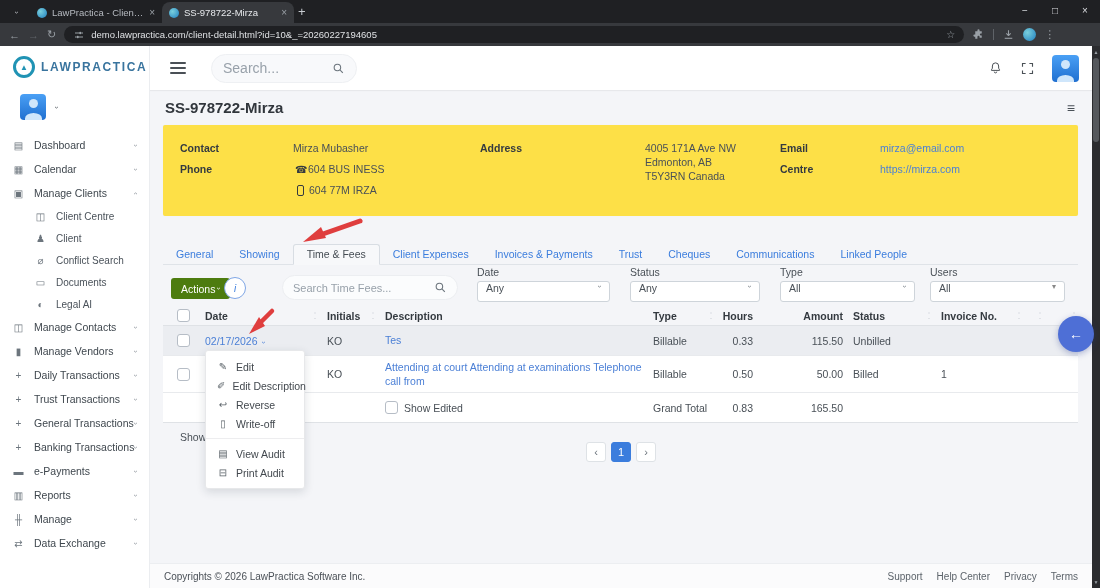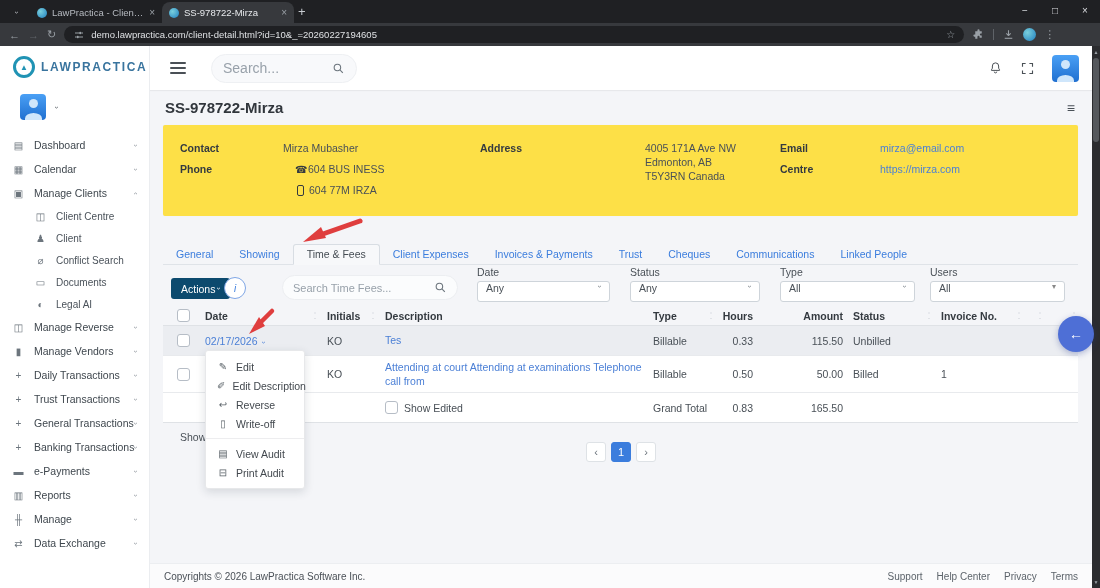--- a/index.html
+++ b/index.html
@@ -69,21 +69,21 @@
   .clabel{position:absolute;font-weight:700;color:#343a40;font-size:10.5px}
   .cval{position:absolute;color:#495057;font-size:10.5px}
   .clink{position:absolute;color:#4a7fd6;font-size:10.5px}
   .ph-ic{display:inline-block;width:13px;color:#343a40;font-size:10px}
   .mob-ic{display:inline-block;width:7px;height:11px;border:1.2px solid #343a40;border-radius:2px;vertical-align:-2px;margin-right:5px;margin-left:2px}
 
   .tabs{position:absolute;left:13px;right:14px;top:155px;height:20px;display:flex;align-items:flex-end;border-bottom:1px solid #dfe3e8}
   .tab{padding:0 13px;line-height:19px;font-size:10.5px;color:#3b7ddd;white-space:nowrap}
   .tab.active{background:#f7f8fa;border:1px solid #d8dde3;border-bottom:1px solid #f7f8fa;margin-bottom:-1px;border-radius:3px 3px 0 0;color:#454c53}
 
-  .actions-btn{position:absolute;left:21px;top:188px;height:21px;background:#0c4a6e;color:#fff;border-radius:3px;
+  .actions-btn{position:absolute;left:21px;top:188px;height:21px;background:#4d7c0f;color:#fff;border-radius:3px;
                display:flex;align-items:center;gap:2px;padding:0 10px;font-size:10.5px}
   .rot90{display:inline-block;transform:rotate(90deg);font-size:8px}
   .info-btn{position:absolute;left:74px;top:187px;width:22px;height:22px;border:1px solid #7fa6e5;border-radius:50%;
             color:#3b7ddd;display:flex;align-items:center;justify-content:center;font-size:10px;font-style:italic;background:#fff}
   .fsearch{position:absolute;left:132px;top:185px;width:176px;height:25px;border:1px solid #eceef1;background:#fbfcfd;border-radius:13px;display:flex;align-items:center;padding:0 10px}
   .fsearch input{border:0;outline:0;background:transparent;flex:1;font:inherit;font-size:11px;min-width:0}
   .filter{position:absolute;top:176px}
   .flabel{font-size:10.5px;color:#495057;margin-bottom:3px}
   .fselect{height:21px;background:#fff;border:1px solid #ced4da;border-radius:3px;display:flex;align-items:flex-start;padding:0 8px;font-size:10.5px;color:#495057}
   .fselect .sval{flex:1}
@@ -237,21 +237,21 @@
           </div>
 
           <div class="nav-item sub">
             <span class="nav-ico">◐</span>
             <span class="nav-label">Legal AI</span>
 
           </div>
 
           <div class="nav-item">
             <span class="nav-ico">◫</span>
-            <span class="nav-label">Manage Reverse</span>
+            <span class="nav-label">Manage Contacts</span>
             <span class="chev down">›</span>
           </div>
 
           <div class="nav-item">
             <span class="nav-ico">▮</span>
             <span class="nav-label">Manage Vendors</span>
             <span class="chev down">›</span>
           </div>
 
           <div class="nav-item">
@@ -328,21 +328,21 @@
         <div class="avatar" style="width:27px;height:27px"></div>
       </div>
     </div>
 
     <div class="main">
       <div class="page-title">SS-978722-Mirza</div>
       <div class="page-menu">≡</div>
 
       <div class="card">
         <span class="clabel" style="left:17px;top:17px">Contact</span>
-        <span class="cval" style="left:120px;top:17px">Mirza Mubasher</span>
+        <span class="cval" style="left:130px;top:17px">Mirza Mubasher</span>
         <span class="clabel" style="left:17px;top:38px">Phone</span>
         <span class="cval" style="left:132px;top:38px"><span class="ph-ic">☎</span><span>604 BUS INESS</span></span>
         <span class="cval" style="left:132px;top:59px"><span class="mob-ic"></span><span>604 77M IRZA</span></span>
         <span class="clabel" style="left:317px;top:17px">Address</span>
         <span class="cval" style="left:482px;top:17px">4005 171A Ave NW</span>
         <span class="cval" style="left:482px;top:31px">Edmonton, AB</span>
         <span class="cval" style="left:482px;top:45px">T5Y3RN Canada</span>
         <span class="clabel" style="left:617px;top:17px">Email</span>
         <span class="clink" style="left:717px;top:17px">mirza@email.com</span>
         <span class="clabel" style="left:617px;top:38px">Centre</span>

